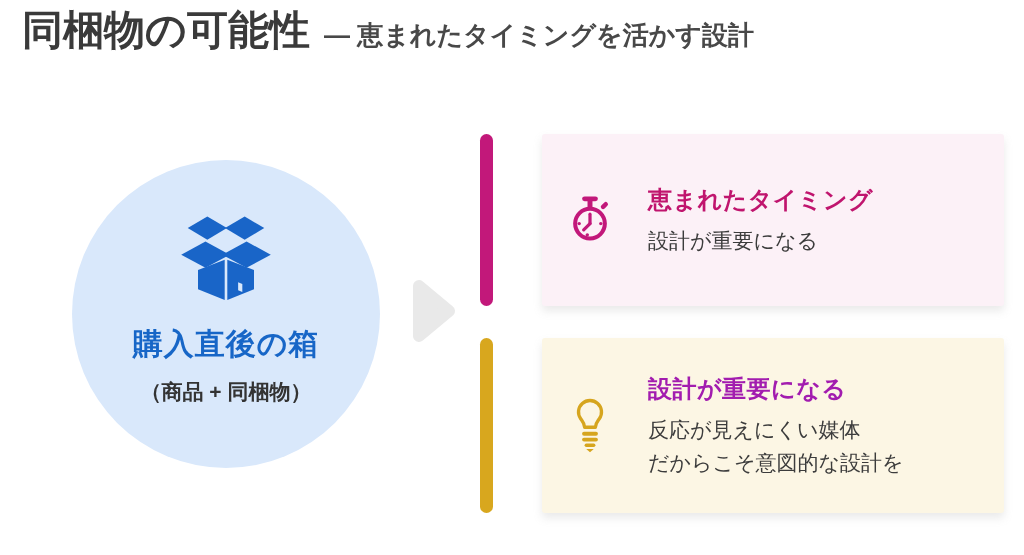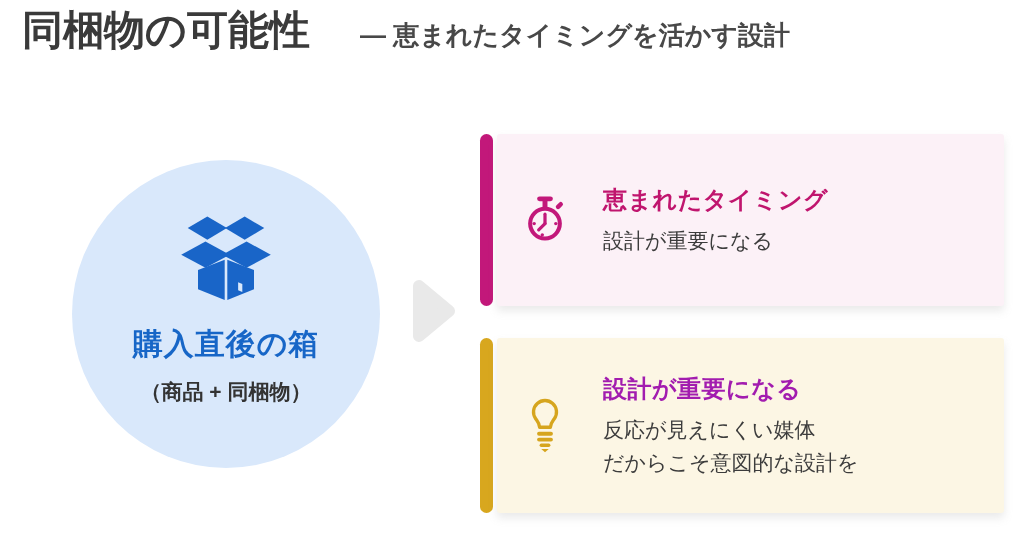--- a/index.html
+++ b/index.html
@@ -15,36 +15,35 @@
     font-family: "Liberation Sans", "DejaVu Sans", sans-serif;
   }
 
   
   .header {
     position: absolute;
     left: 22px;
     top: 6px;
     display: flex;
     align-items: baseline;
-    gap: 6px;
+    gap: 14px;
     white-space: nowrap;
   }
   .header .title {
     font-size: 41px;
     font-weight: bold;
     color: #3a3a3a;
     letter-spacing: 0px;
     line-height: 1.2;
   }
   .header .subtitle {
     font-size: 26px;
     font-weight: bold;
     color: #484848;
     letter-spacing: 0px;
-    margin-left: 44px;
   }
 
   
   .circle {
     position: absolute;
     left: 72px;
     top: 160px;
     width: 308px;
     height: 308px;
     border-radius: 50%;
@@ -83,20 +82,21 @@
     width: 48px;
     height: 70px;
   }
 
   
   .card-row {
     position: absolute;
     left: 480px;
     width: 524px;
     display: flex;
+    gap: 45px;
   }
   .card-row.row-1 { top: 134px; height: 172px; }
   .card-row.row-2 { top: 338px; height: 175px; }
 
   .accent-bar {
     width: 13px;
     border-radius: 7px;
     flex: 0 0 13px;
   }
   .row-1 .accent-bar { background: #c2187a; }

